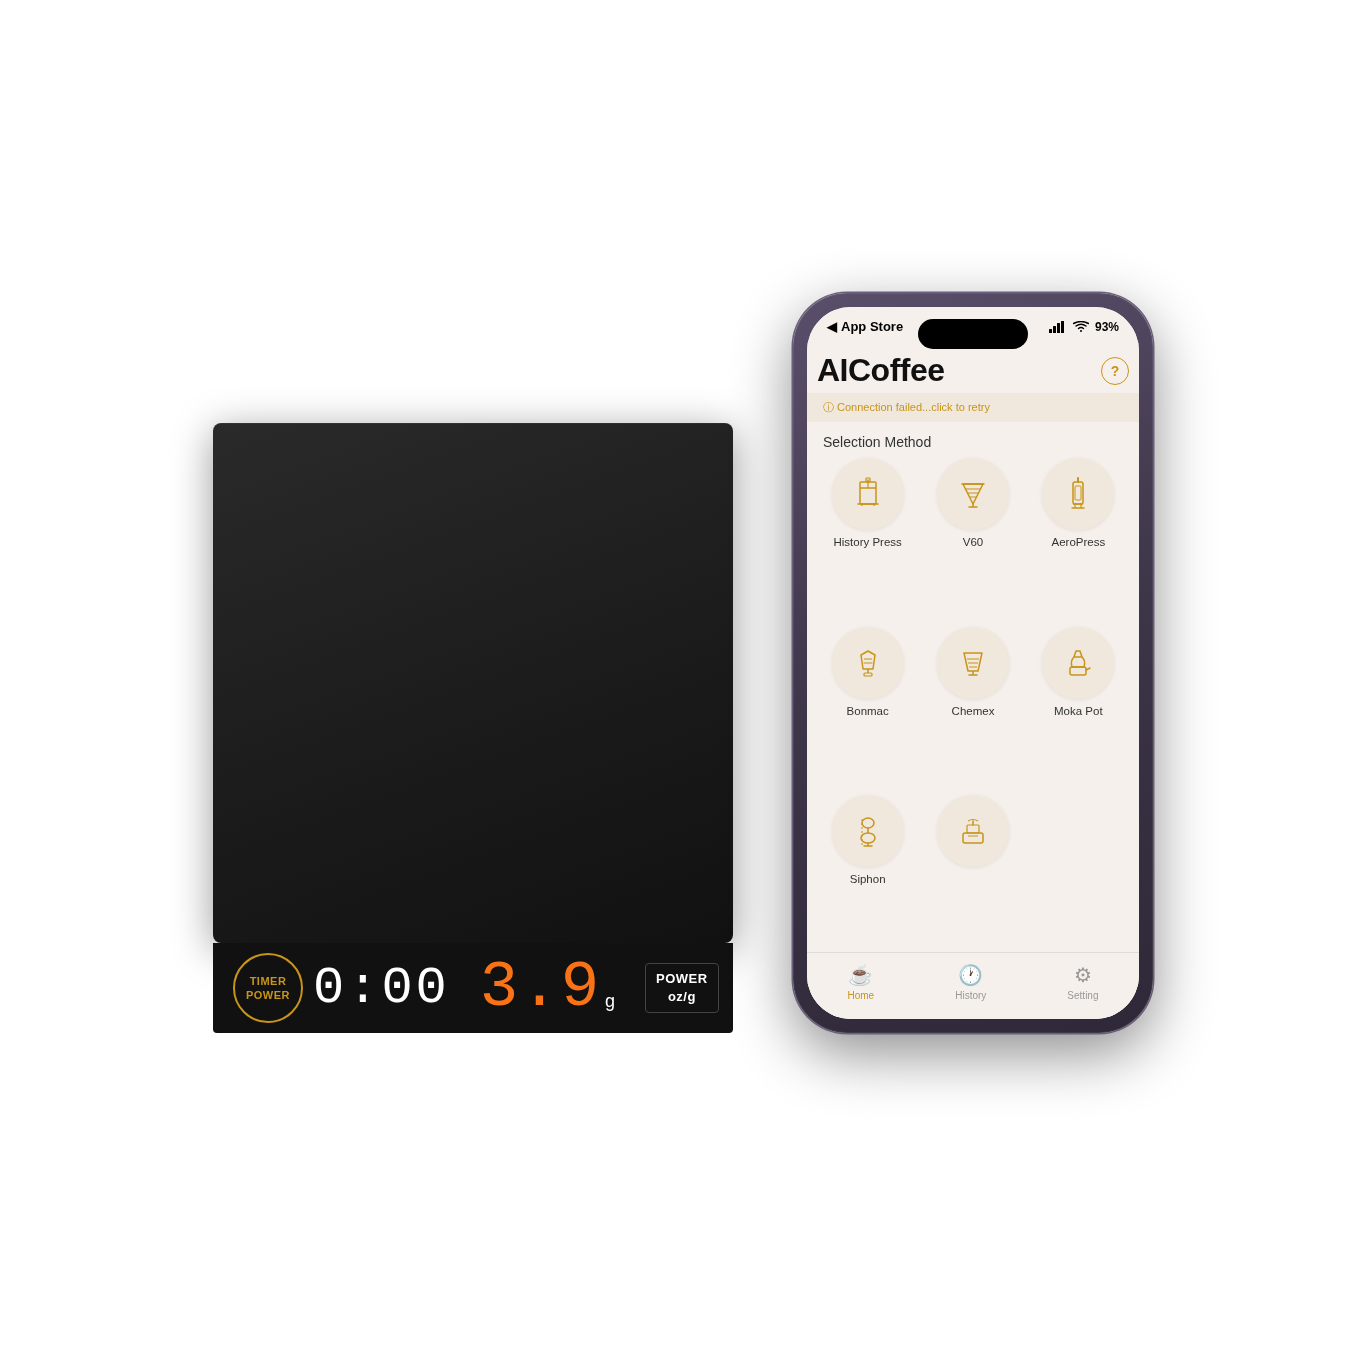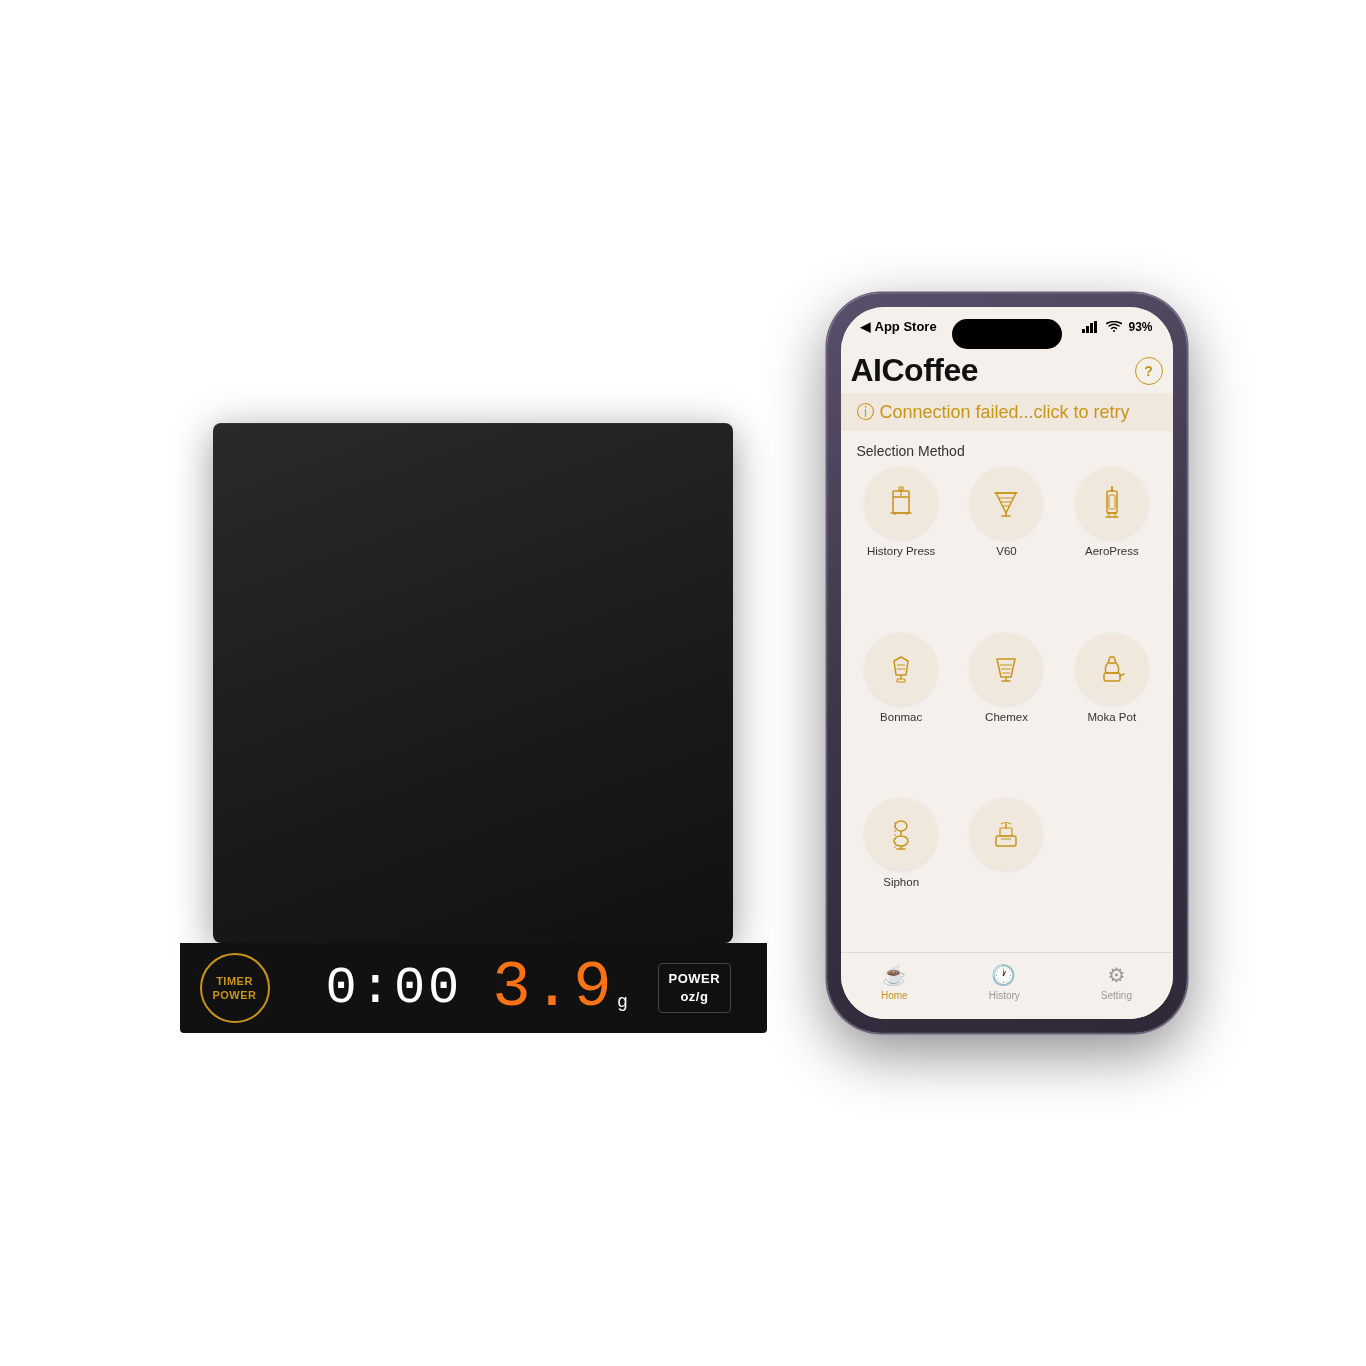--- a/index.html
+++ b/index.html
@@ -32,21 +32,21 @@
     .scale-body {
       width: 520px;
       height: 520px;
       background: linear-gradient(160deg, #2a2a2a 0%, #1a1a1a 60%, #111 100%);
       border-radius: 8px;
       box-shadow: 0 8px 40px rgba(0,0,0,0.4), inset 0 1px 0 rgba(255,255,255,0.05);
       position: relative;
     }
 
     .scale-panel {
-      width: 587px;
+      width: 520px;
       height: 90px;
       background: #111;
       border-radius: 0 0 4px 4px;
       display: flex;
       align-items: center;
       padding: 0 20px;
       gap: 10px;
       position: relative;
     }
 
@@ -66,21 +66,20 @@
       line-height: 1.3;
       flex-shrink: 0;
     }
 
     .display-section {
       display: flex;
       align-items: center;
       gap: 30px;
       flex: 1;
       justify-content: flex-start;
-      margin-left: 46px;
     }
 
     .timer-display {
       font-size: 52px;
       font-weight: 300;
       color: #ffffff;
       letter-spacing: 3px;
       font-variant-numeric: tabular-nums;
       font-family: 'Courier New', monospace;
     }
@@ -226,21 +225,21 @@
       font-weight: 600;
     }
 
     .connection-bar {
       background: #f0e8dc;
       margin: 0 0 8px;
       padding: 7px 16px;
       display: flex;
       align-items: center;
       gap: 6px;
-      font-size: 18px;
+      font-size: 11px;
       color: #c8941a;
     }
 
     .section-label {
       padding: 4px 16px 8px;
       font-size: 14px;
       font-weight: 400;
       color: #333;
     }
 

